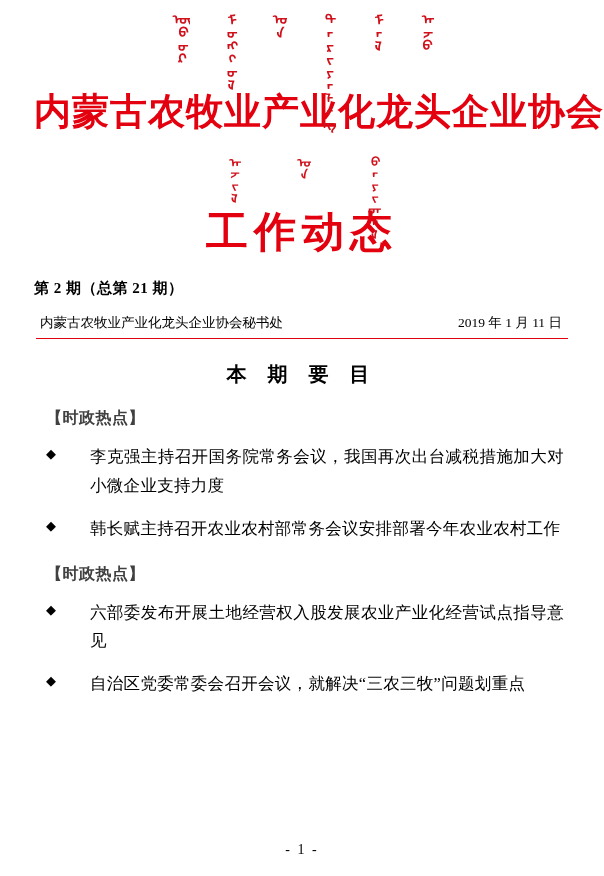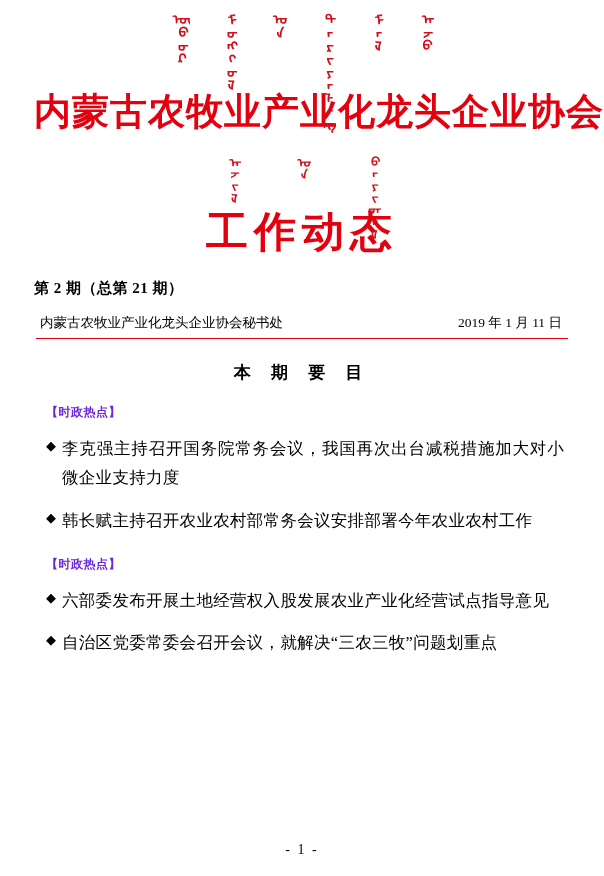--- a/index.html
+++ b/index.html
@@ -109,34 +109,34 @@
 
   .red-rule {
     border: 0;
     border-top: 1.4px solid #e3000f;
     margin: 6px 2px 0 2px;
   }
 
   
   .contents-title {
     text-align: center;
-    font-size: 17px;
+    font-size: 20px;
     font-weight: bold;
     letter-spacing: 8px;
     margin-top: 22px;
     color: #000;
   }
 
   
   .section-head {
-    font-size: 12px;
+    font-size: 16px;
     font-weight: bold;
     margin-top: 20px;
     margin-left: 12px;
-    color: #6d28d9;
+    color: #404040;
     letter-spacing: 0.5px;
   }
 
   
   ul.items {
     list-style: none;
     margin: 0;
     padding: 0;
   }
   li.item {
@@ -152,20 +152,21 @@
     line-height: 1.75;
     margin-right: 6px;
     color: #000;
   }
   li.item .text {
     font-size: 16.5px;
     line-height: 1.75;
     color: #000;
     letter-spacing: 0.3px;
     text-align: justify;
+    margin-left: 28px;
   }
 
   
   .page-number {
     position: absolute;
     left: 0;
     right: 0;
     bottom: 18px;
     text-align: center;
     font-size: 14px;

